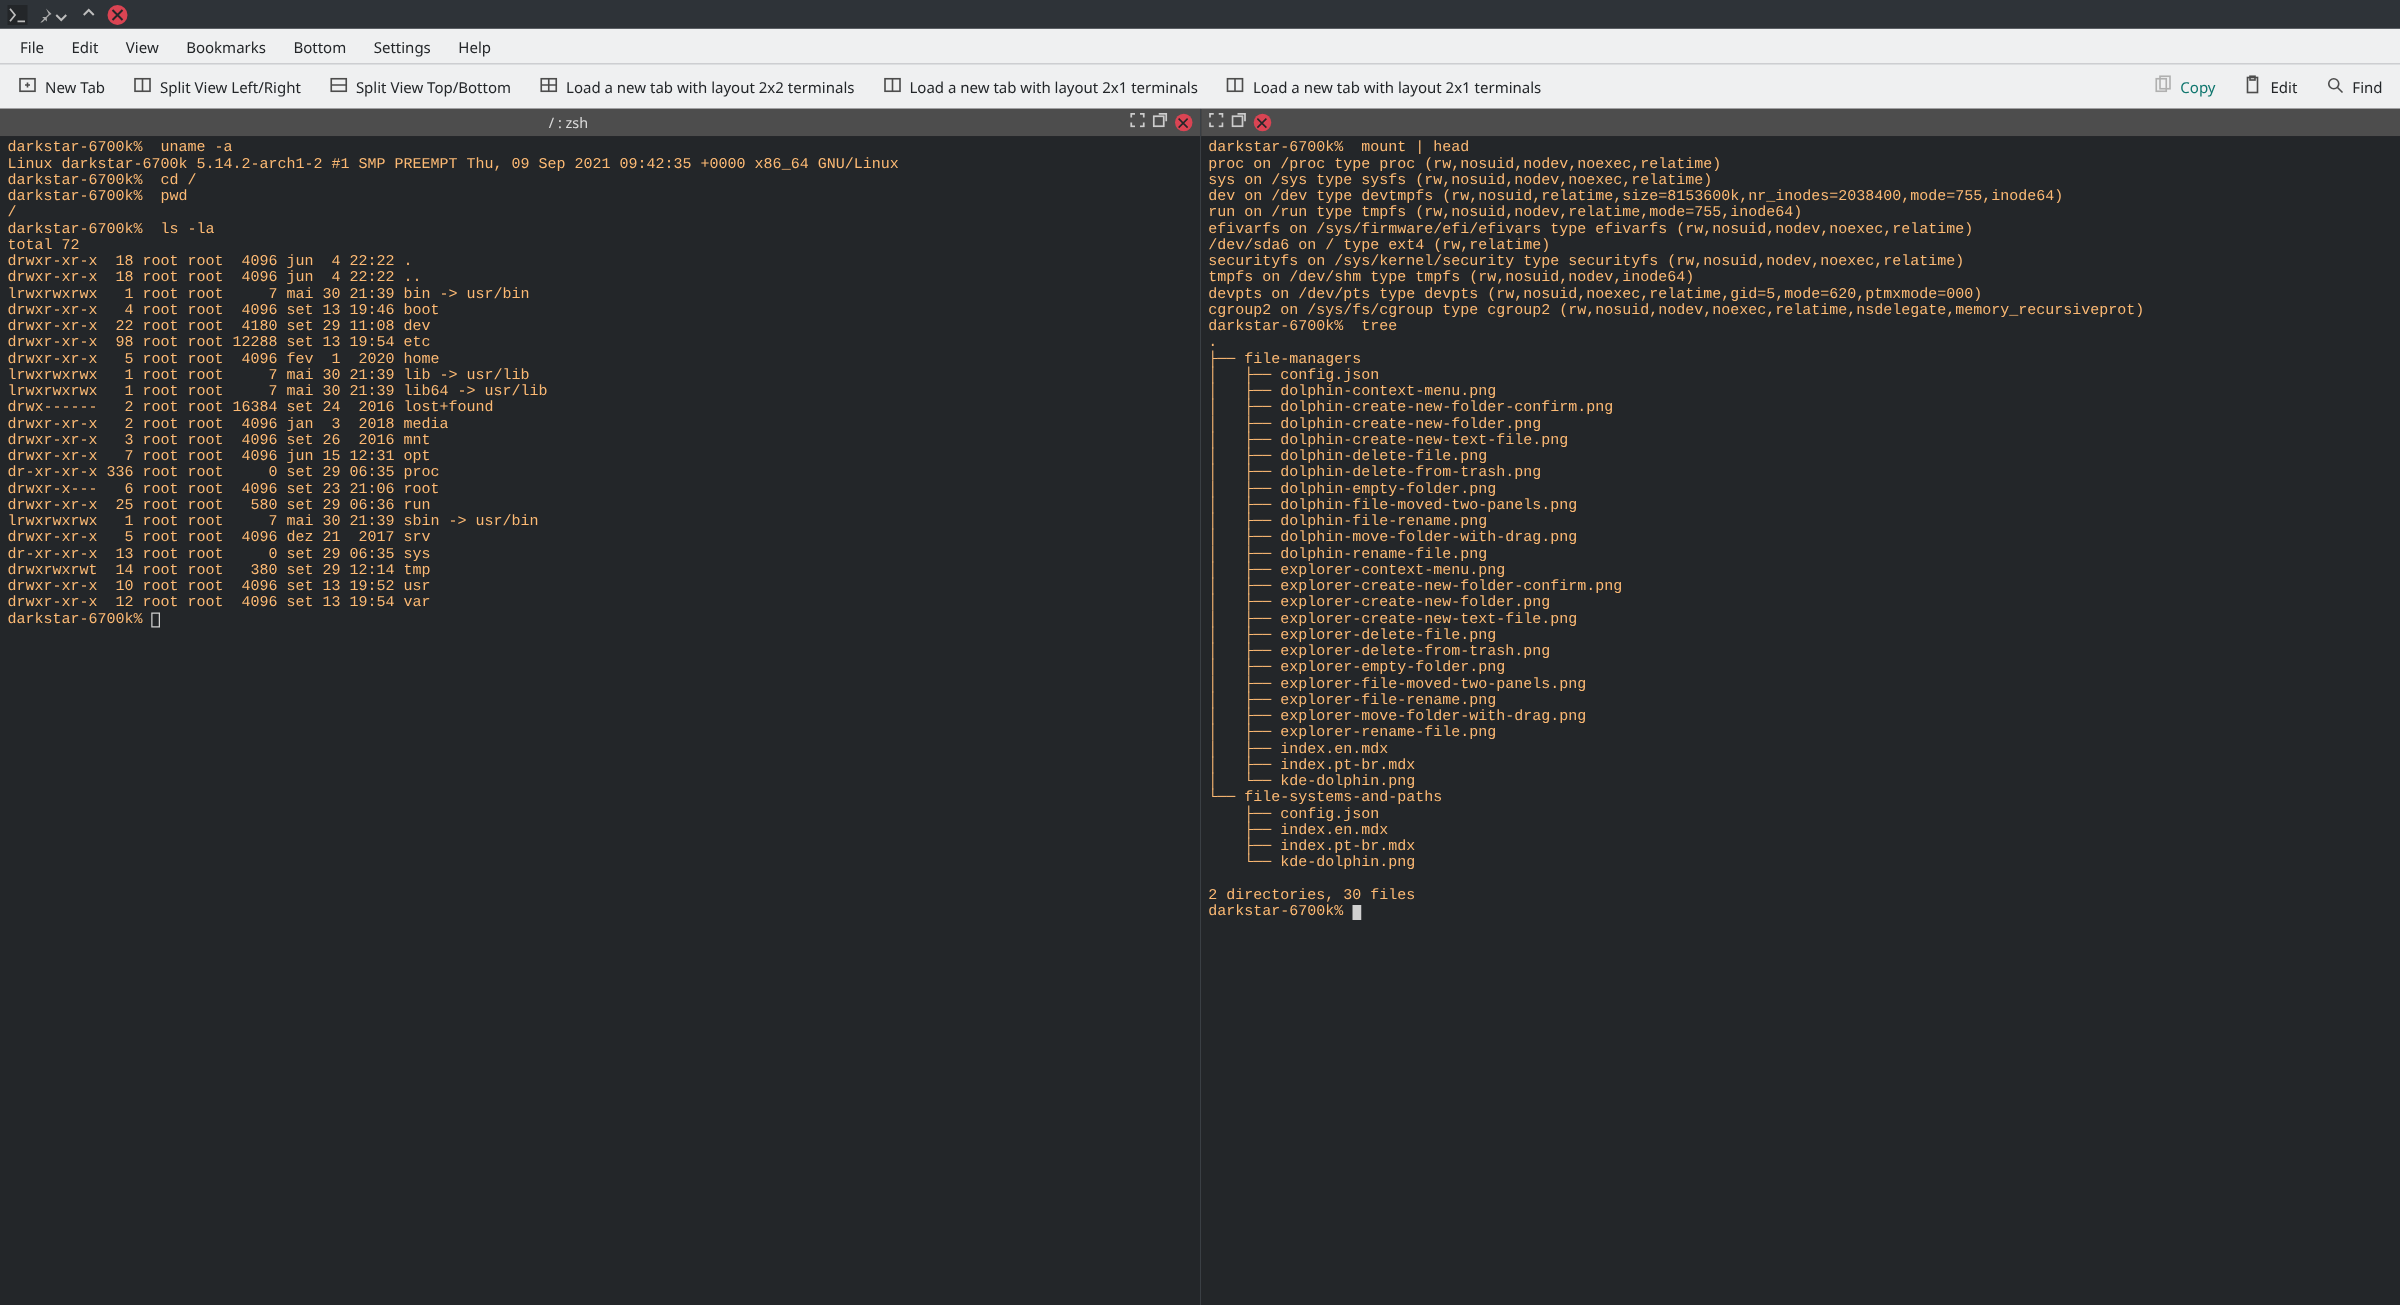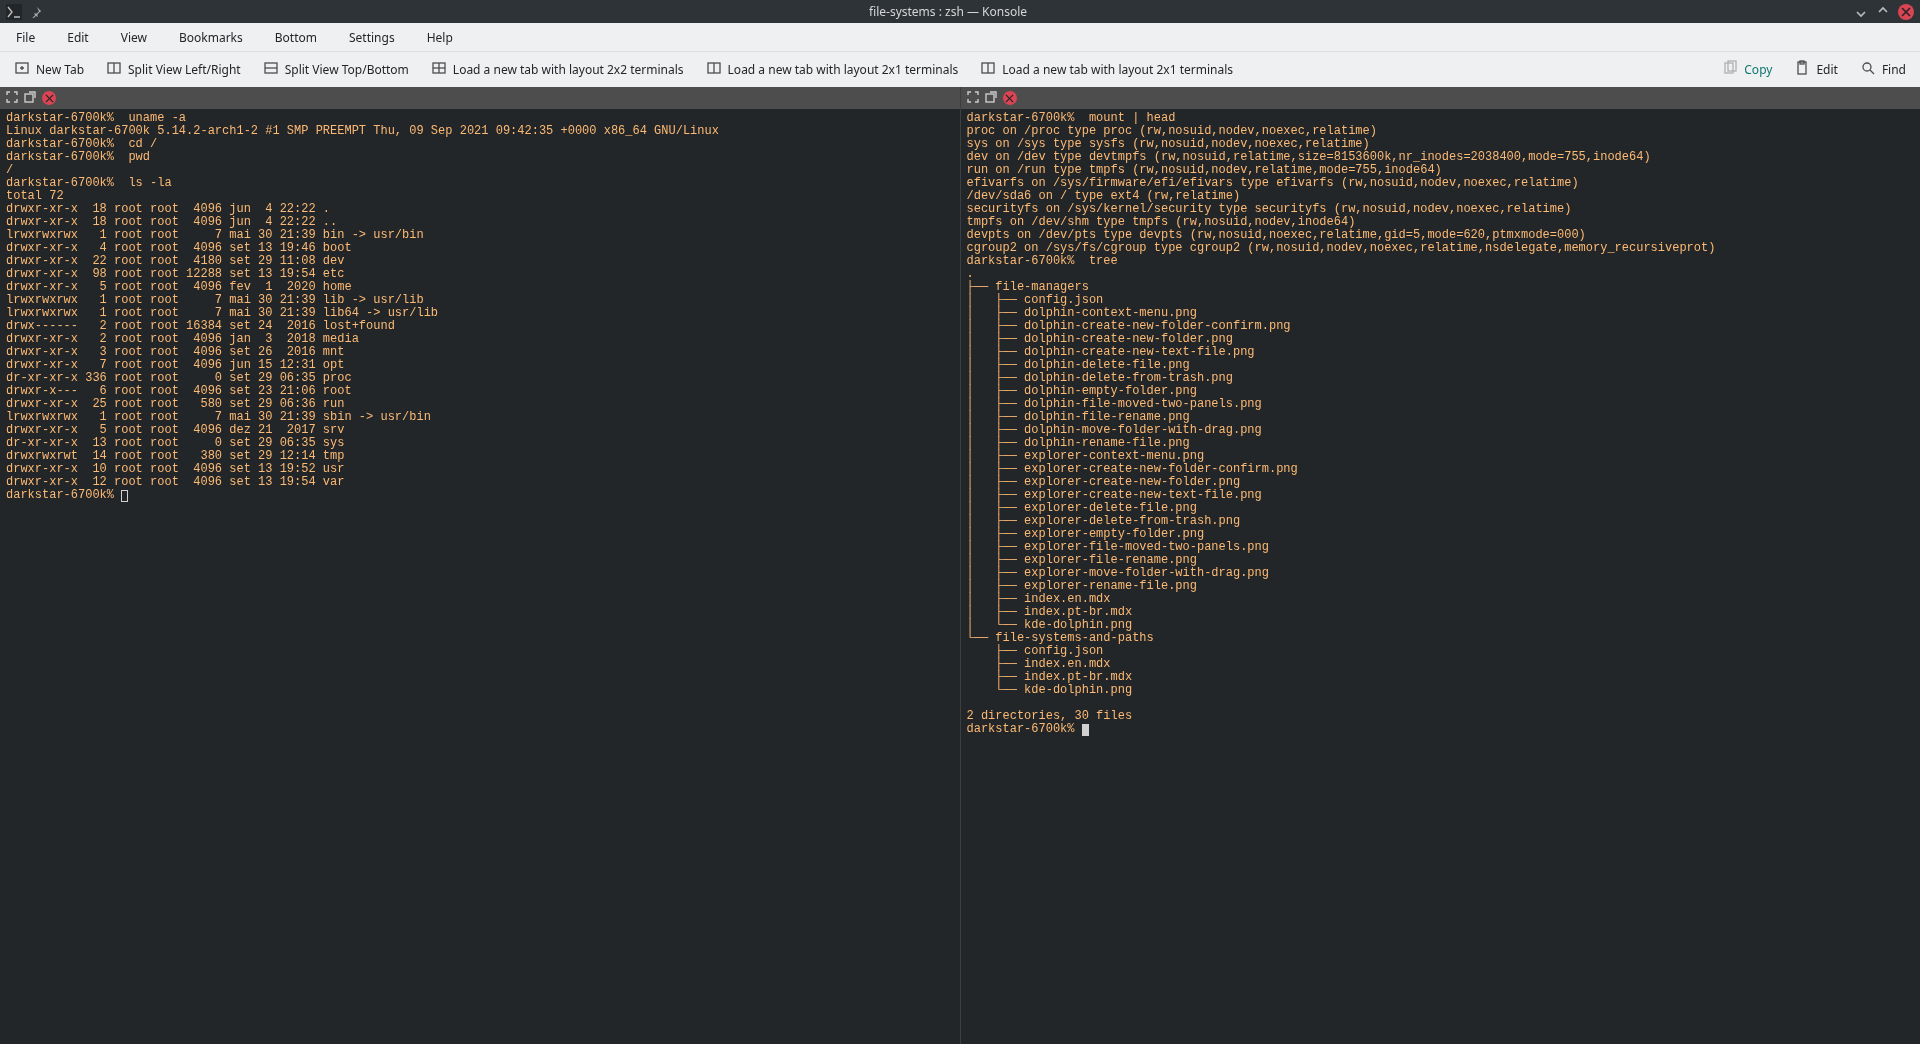--- a/index.html
+++ b/index.html
@@ -9,21 +9,21 @@
 .titlebar { height:23px; background:#2e3338; display:flex; align-items:center; padding:0 6px; }
 .titlebar .left, .titlebar .right { display:flex; align-items:center; gap:8px; }
 .titlebar .center { flex:1; text-align:center; font-size:12px; color:#d6d6d6; }
 .titlebar .pin-icon svg { width:12px; height:12px; fill:#aaa; }
 .winbtn { width:14px; height:14px; display:flex; align-items:center; justify-content:center; }
 .winbtn svg { width:12px; height:12px; stroke:#bdbdbd; fill:none; stroke-width:1.6; }
 .winbtn.close { background:#da4453; border-radius:50%; width:16px; height:16px; }
 .winbtn.close svg { width:10px; height:10px; stroke:#232629; }
 
 
-.menubar { height:28px; background:#eff0f1; display:flex; align-items:center; padding:0 6px; gap:12px; }
+.menubar { height:28px; background:#eff0f1; display:flex; align-items:center; padding:0 6px; gap:2px; }
 .menubar .mi { padding:4px 10px; font-size:12px; color:#232629; cursor:default; }
 
 
 .toolbar { height:36px; background:#eff0f1; display:flex; align-items:center; padding:1px 4px; gap:2px; border-top:1px solid #dcdee0; }
 .tb { display:flex; align-items:center; gap:6px; padding:4px 10px; font-size:12px; color:#232629; cursor:default; }
 .tb.disabled { color:#0f766e; }
 .tb svg { width:16px; height:16px; stroke:#4d4d4d; fill:none; stroke-width:1.3; }
 .tb.disabled svg { stroke:#b0b0b0; }
 .spacer { flex:1; }
 
@@ -57,21 +57,20 @@
       <svg viewBox="0 0 16 16">
           <path d="M2 3l4 5-4 5M8 13h6"></path>
         </svg>
     </span>
     <span class="pin-icon">
       <svg viewBox="0 0 16 16">
           <path fill="#aaa" stroke="none" d="M9 1l6 6-2 1-3 3 0 4-2-2-4 4-1-1 4-4-2-2 4 0 3-3z"></path>
         </svg>
     </span>
   </div>
-  <div class="center">file-systems : zsh — Konsole</div>
   <div class="right">
     <span class="winbtn">
         <svg viewBox="0 0 12 12">
           <path d="M2 6l4 4 4-4"></path>
         </svg>
       </span>
     <span class="winbtn">
         <svg viewBox="0 0 12 12">
           <path d="M2 6l4-4 4 4"></path>
         </svg>
@@ -159,20 +158,21 @@
           <line x1="10" y1="10" x2="14" y2="14"></line>
         </svg></span>
     <span>Find</span>
   </div>
 </div>
 
 <div class="split">
 
   <div class="pane">
     <div class="tabbar">
+      <span class="tab-title">/ : zsh</span>
       <span class="tab-ctrl">
         <span><svg viewBox="0 0 12 12">
               <path d="M1 4V1h3M11 8v3H8M1 8v3h3M11 4V1H8"></path>
             </svg></span>
         <span><svg viewBox="0 0 12 12">
               <rect x="1" y="3" width="8" height="8"></rect>
               <path d="M5 1h6v6"></path>
             </svg></span>
         <span class="closetab red">
             <svg viewBox="0 0 10 10">

